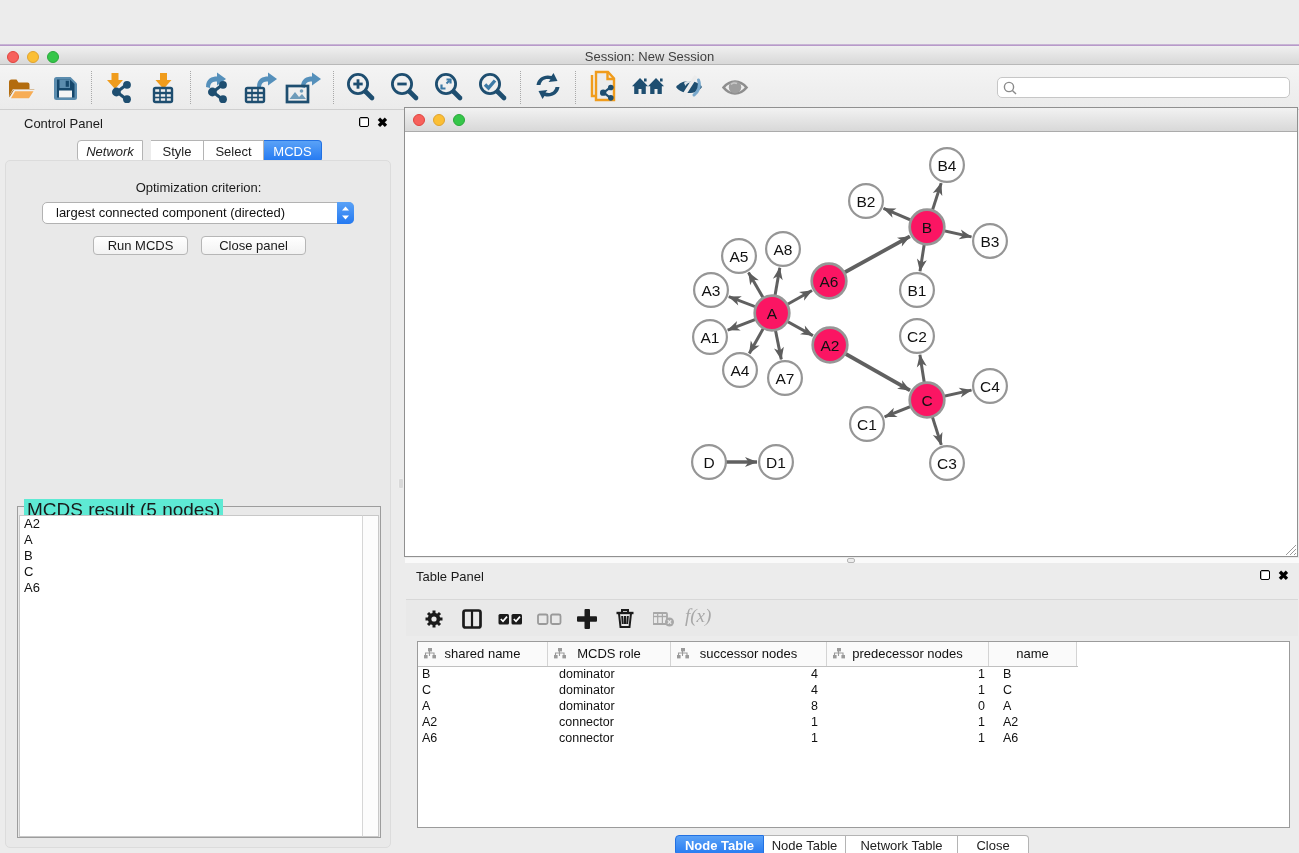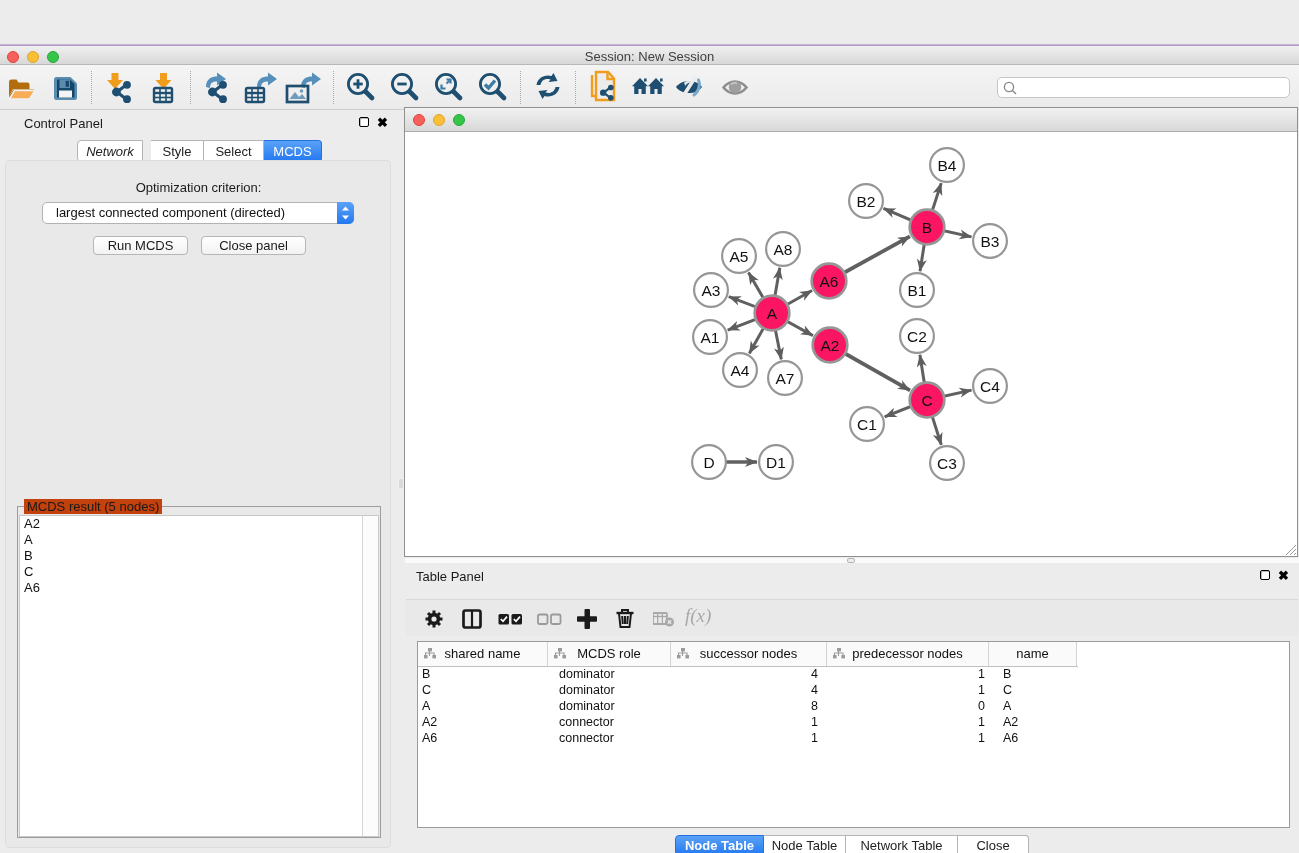--- a/index.html
+++ b/index.html
@@ -52,22 +52,22 @@
   font-size:13px; color:#111; line-height:20px; padding-left:13px; }
 #dropstep { position:absolute; right:-1px; top:-1px; width:17px; height:22px;
   background:linear-gradient(#5aa2f7,#2479f1); border-radius:0 5px 5px 0; }
 .btn { position:absolute; height:19px; background:linear-gradient(#ffffff,#f2f2f2);
   border:1px solid #b6b6b6; border-radius:4px; font-size:13px; color:#1a1a1a;
   text-align:center; line-height:17px; }
 
 
 #mcdsgroup { position:absolute; left:17px; top:396px; width:364px; height:332px;
   border:1px solid #9d9d9d; }
-#mcdslabel { position:absolute; left:6px; top:-8px; background:#c2410c; padding:0 3px;
-  font-size:13px; color:#1a1a1a; }
+#mcdslabel { position:absolute; left:6px; top:-8px; background:#5eead4; padding:0 3px;
+  font-size:19px; color:#1a1a1a; }
 #mcdslist { position:absolute; left:1px; top:8px; width:345px; height:322px;
   background:#fff; border:1px solid #c8c8c8; border-right:none; font-size:13px; color:#111; }
 #mcdslist div { padding-left:4px; height:16px; line-height:16px; }
 #mcdssb { position:absolute; right:1px; top:8px; width:17px; height:322px;
   background:#fcfcfc; border:1px solid #c8c8c8; border-left:1px solid #d6d6d6; }
 
 
 #netwin { left:404px; top:63px; width:894px; height:450px;
   background:#fff; border:1px solid #909090; }
 #nettitle { position:absolute; left:0; top:0; width:100%; height:24px;

